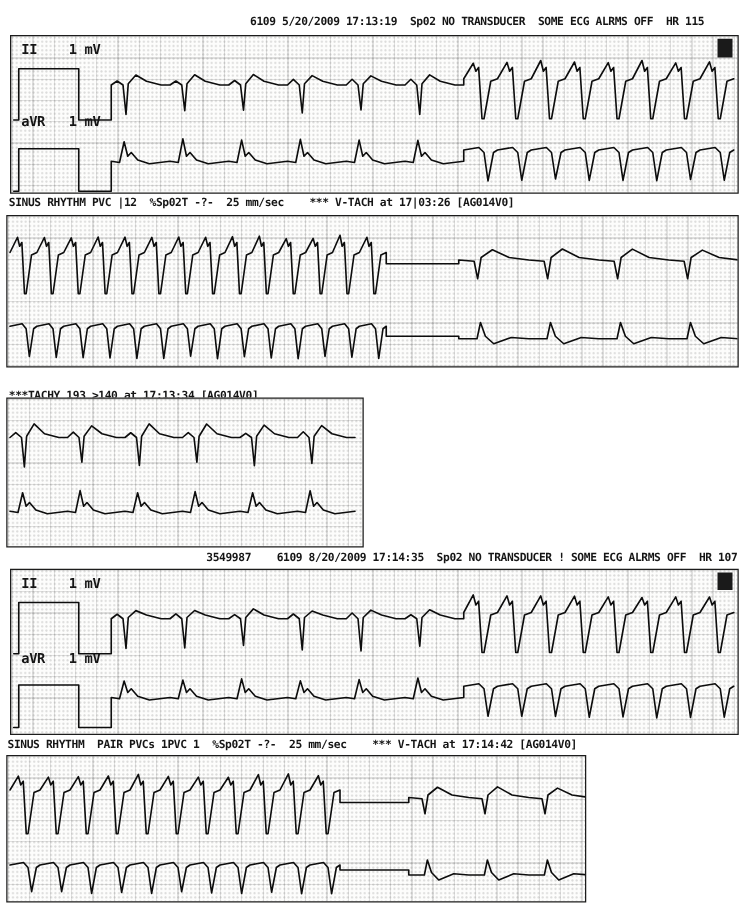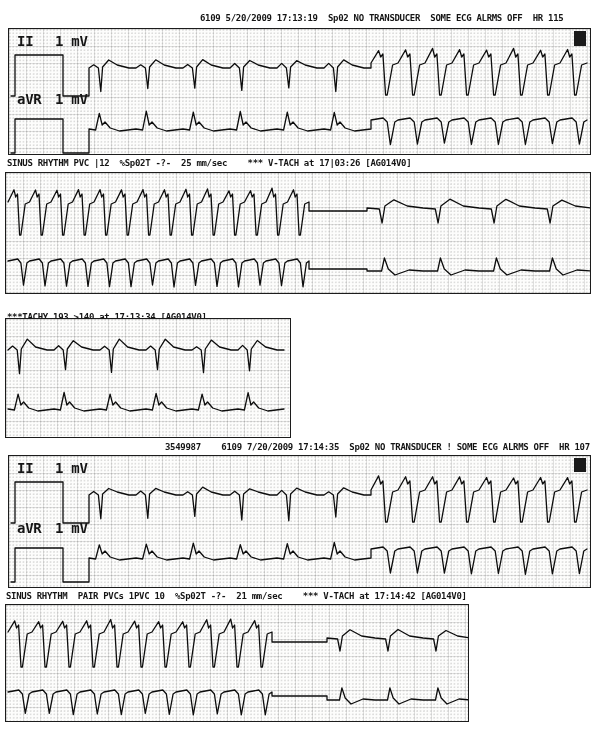--- a/index.html
+++ b/index.html
@@ -21,21 +21,21 @@
     box-sizing:border-box;
     background-color:#fdfdfc;
     background-image:
       repeating-linear-gradient(to right, rgba(50,50,50,0.14) 0 1px, transparent 1px 17px),
       repeating-linear-gradient(to bottom, rgba(50,50,50,0.14) 0 1px, transparent 1px 17px),
       radial-gradient(circle at 1px 1px, rgba(60,60,60,0.18) 0.6px, transparent 1.1px);
     background-size:auto,auto,3.4px 3.4px;
     overflow:hidden;
   }
   .strip svg{position:absolute;left:0;top:0;}
-  .lbl{font-size:14px;}
+  .lbl{font-size:11px;}
   .mark{position:absolute;background:#1a1a1a;}
   .trace{fill:none;stroke:#0d0d0d;stroke-width:1.3;stroke-linejoin:round;stroke-linecap:round;}
 </style>
 </head>
 <body>
 
 <div>
 
   <div class="txt" style="left:200px;top:13px">6109 5/20/2009 17:13:19  Sp02 NO TRANSDUCER  SOME ECG ALRMS OFF  HR 115</div>
 
@@ -62,35 +62,35 @@
 
   <div class="txt" style="left:7px;top:312px">***TACHY 193 &gt;140 at 17:13:34 [AG014V0]</div>
 
   <div class="strip" id="strip3" style="left: 5px; top: 318px; width: 286px; height: 120px;">
     <svg id="svg-strip3" width="286" height="120">
         <path d="M2.0 31.0 L6.6 27.1 L11.2 31.0 L13.5 54.6 L15.3 30.0 L21.3 20.1 L29.6 28.0 L41.1 31.0 L48.0 31.0 L48.0 31.0 L52.6 26.7 L57.2 31.0 L59.5 50.7 L61.3 30.0 L67.3 21.7 L75.6 28.0 L87.1 31.0 L94.0 31.0 L94.0 31.0 L98.6 27.2 L103.2 31.0 L105.5 53.4 L107.3 30.0 L113.3 20.1 L121.6 28.0 L133.1 31.0 L140.0 31.0 L140.0 31.0 L144.6 27.1 L149.2 31.0 L151.5 50.7 L153.3 30.0 L159.3 20.2 L167.6 28.0 L179.1 31.0 L186.0 31.0 L186.0 31.0 L190.6 27.7 L195.2 31.0 L197.5 53.6 L199.3 30.0 L205.3 21.1 L213.6 28.0 L225.1 31.0 L232.0 31.0 L232.0 31.0 L236.6 26.4 L241.2 31.0 L243.5 51.8 L245.3 30.0 L251.3 21.5 L259.6 28.0 L271.1 31.0 L278.0 31.0" class="trace"></path>
         <path d="M2.0 90.0 L8.4 91.0 L12.1 75.2 L14.9 86.0 L17.6 83.0 L22.7 89.0 L31.9 92.0 L48.0 90.0 L48.0 90.0 L54.4 91.0 L58.1 73.5 L60.9 86.0 L63.6 83.0 L68.7 89.0 L77.9 92.0 L94.0 90.0 L94.0 90.0 L100.4 91.0 L104.1 75.2 L106.9 86.0 L109.6 83.0 L114.7 89.0 L123.9 92.0 L140.0 90.0 L140.0 90.0 L146.4 91.0 L150.1 74.3 L152.9 86.0 L155.6 83.0 L160.7 89.0 L169.9 92.0 L186.0 90.0 L186.0 90.0 L192.4 91.0 L196.1 75.2 L198.9 86.0 L201.6 83.0 L206.7 89.0 L215.9 92.0 L232.0 90.0 L232.0 90.0 L238.4 91.0 L242.1 73.6 L244.9 86.0 L247.6 83.0 L252.7 89.0 L261.9 92.0 L278.0 90.0" class="trace"></path>
       </svg>
   </div>
 
-  <div class="txt" style="left:165px;top:442px">3549987    6109 7/20/2009 17:14:35  Sp02 NO TRANSDUCER ! SOME ECG ALRMS OFF  HR 107</div>
+  <div class="txt" style="left:165px;top:442px">3549987    6109 8/20/2009 17:14:35  Sp02 NO TRANSDUCER ! SOME ECG ALRMS OFF  HR 107</div>
 
   <div class="strip" id="strip4" style="left: 8px; top: 455px; width: 583px; height: 133px;">
     <svg id="svg-strip4" width="583" height="133">
         <path d="M2.0 67.0 L6.0 67.0 L6.0 26.0 L54.0 26.0 L54.0 67.0 L80.0 67.0 L80.0 39.0 L84.7 35.4 L89.4 39.0 L91.8 62.8 L93.6 38.0 L99.7 32.5 L108.2 36.0 L119.9 39.0 L127.0 39.0 L127.0 39.0 L131.7 35.1 L136.4 39.0 L138.8 62.3 L140.6 38.0 L146.7 32.4 L155.2 36.0 L166.9 39.0 L174.0 39.0 L174.0 39.0 L178.7 35.7 L183.4 39.0 L185.8 60.4 L187.6 38.0 L193.7 31.1 L202.2 36.0 L213.9 39.0 L221.0 39.0 L221.0 39.0 L225.7 35.2 L230.4 39.0 L232.8 64.0 L234.6 38.0 L240.7 32.8 L249.2 36.0 L260.9 39.0 L268.0 39.0 L268.0 39.0 L272.7 34.4 L277.4 39.0 L279.8 64.8 L281.6 38.0 L287.7 32.1 L296.2 36.0 L307.9 39.0 L315.0 39.0 L315.0 39.0 L319.7 35.8 L324.4 39.0 L326.8 61.0 L328.6 38.0 L334.7 31.8 L343.2 36.0 L354.9 39.0 L362.0 39.0 L362.0 34.0 L369.6 19.9 L371.7 28.0 L373.9 25.0 L376.6 66.0 L378.2 66.0 L383.6 36.0 L389.0 34.0 L389.0 34.0 L396.6 20.7 L398.7 28.0 L400.9 25.0 L403.6 66.0 L405.2 66.0 L410.6 36.0 L416.0 34.0 L416.0 34.0 L423.6 20.7 L425.7 28.0 L427.9 25.0 L430.6 66.0 L432.2 66.0 L437.6 36.0 L443.0 34.0 L443.0 34.0 L450.6 20.9 L452.7 28.0 L454.9 25.0 L457.6 66.0 L459.2 66.0 L464.6 36.0 L470.0 34.0 L470.0 34.0 L477.6 21.5 L479.7 28.0 L481.9 25.0 L484.6 66.0 L486.2 66.0 L491.6 36.0 L497.0 34.0 L497.0 34.0 L504.6 22.0 L506.7 28.0 L508.9 25.0 L511.6 66.0 L513.2 66.0 L518.6 36.0 L524.0 34.0 L524.0 34.0 L531.6 21.5 L533.7 28.0 L535.9 25.0 L538.6 66.0 L540.2 66.0 L545.6 36.0 L551.0 34.0 L551.0 34.0 L558.6 21.6 L560.7 28.0 L562.9 25.0 L565.6 66.0 L567.2 66.0 L572.6 36.0 L578.0 34.0" class="trace"></path>
         <path d="M2.0 126.0 L6.0 126.0 L6.0 92.0 L54.0 92.0 L54.0 126.0 L80.0 126.0 L80.0 102.0 L86.6 103.0 L90.3 88.8 L93.2 98.0 L96.0 95.0 L101.2 101.0 L110.5 104.0 L127.0 102.0 L127.0 102.0 L133.6 103.0 L137.3 88.1 L140.2 98.0 L143.0 95.0 L148.2 101.0 L157.6 104.0 L174.0 102.0 L174.0 102.0 L180.6 103.0 L184.3 87.1 L187.2 98.0 L190.0 95.0 L195.2 101.0 L204.6 104.0 L221.0 102.0 L221.0 102.0 L227.6 103.0 L231.3 88.7 L234.2 98.0 L237.0 95.0 L242.2 101.0 L251.6 104.0 L268.0 102.0 L268.0 102.0 L274.6 103.0 L278.3 87.7 L281.2 98.0 L284.0 95.0 L289.1 101.0 L298.6 104.0 L315.0 102.0 L315.0 102.0 L321.6 103.0 L325.3 86.4 L328.2 98.0 L331.0 95.0 L336.1 101.0 L345.6 104.0 L362.0 102.0 L362.0 93.0 L374.1 91.0 L378.2 95.0 L381.4 117.0 L385.8 95.0 L389.0 93.0 L389.0 93.0 L401.1 91.0 L405.2 95.0 L408.4 117.0 L412.8 95.0 L416.0 93.0 L416.0 93.0 L428.1 91.0 L432.2 95.0 L435.4 117.1 L439.8 95.0 L443.0 93.0 L443.0 93.0 L455.1 91.0 L459.2 95.0 L462.4 117.8 L466.8 95.0 L470.0 93.0 L470.0 93.0 L482.1 91.0 L486.2 95.0 L489.4 117.5 L493.8 95.0 L497.0 93.0 L497.0 93.0 L509.1 91.0 L513.2 95.0 L516.4 118.3 L520.8 95.0 L524.0 93.0 L524.0 93.0 L536.1 91.0 L540.2 95.0 L543.4 117.9 L547.8 95.0 L551.0 93.0 L551.0 93.0 L563.1 91.0 L567.2 95.0 L570.4 117.7 L574.8 95.0 L578.0 93.0" class="trace"></path>
       </svg>
     <span class="txt lbl" style="left:8px;top:4px">II</span>
     <span class="txt lbl" style="left:46px;top:4px">1 mV</span>
     <span class="txt lbl" style="left:8px;top:64px">aVR</span>
     <span class="txt lbl" style="left:46px;top:64px">1 mV</span>
     <div class="mark" style="left:565px;top:2px;width:12px;height:14px"></div>
   </div>
 
-  <div class="txt" style="left:6px;top:591px">SINUS RHYTHM  PAIR PVCs 1PVC 10  %Sp02T -?-  21 mm/sec    *** V-TACH at 17:14:42 [AG014V0]</div>
+  <div class="txt" style="left:6px;top:591px">SINUS RHYTHM  PAIR PVCs 1PVC 1  %Sp02T -?-  25 mm/sec    *** V-TACH at 17:14:42 [AG014V0]</div>
 
   <div class="strip" id="strip5" style="left: 5px; top: 604px; width: 464px; height: 118px;">
     <svg id="svg-strip5" width="464" height="118">
         <path d="M2.0 27.0 L8.7 15.9 L10.6 23.0 L12.6 20.0 L15.0 62.0 L16.4 62.0 L21.2 29.0 L26.0 27.0 L26.0 27.0 L32.7 16.7 L34.6 23.0 L36.6 20.0 L39.0 62.0 L40.4 62.0 L45.2 29.0 L50.0 27.0 L50.0 27.0 L56.7 16.3 L58.6 23.0 L60.6 20.0 L63.0 62.0 L64.4 62.0 L69.2 29.0 L74.0 27.0 L74.0 27.0 L80.7 15.8 L82.6 23.0 L84.6 20.0 L87.0 62.0 L88.4 62.0 L93.2 29.0 L98.0 27.0 L98.0 27.0 L104.7 14.5 L106.6 23.0 L108.6 20.0 L111.0 62.0 L112.4 62.0 L117.2 29.0 L122.0 27.0 L122.0 27.0 L128.7 16.1 L130.6 23.0 L132.6 20.0 L135.0 62.0 L136.4 62.0 L141.2 29.0 L146.0 27.0 L146.0 27.0 L152.7 16.7 L154.6 23.0 L156.6 20.0 L159.0 62.0 L160.4 62.0 L165.2 29.0 L170.0 27.0 L170.0 27.0 L176.7 16.8 L178.6 23.0 L180.6 20.0 L183.0 62.0 L184.4 62.0 L189.2 29.0 L194.0 27.0 L194.0 27.0 L200.7 14.7 L202.6 23.0 L204.6 20.0 L207.0 62.0 L208.4 62.0 L213.2 29.0 L218.0 27.0 L218.0 27.0 L224.7 14.1 L226.6 23.0 L228.6 20.0 L231.0 62.0 L232.4 62.0 L237.2 29.0 L242.0 27.0 L242.0 27.0 L248.7 15.6 L250.6 23.0 L252.6 20.0 L255.0 62.0 L256.4 62.0 L261.2 29.0 L266.0 27.0 L266.0 37.0 L321.0 37.0 L321.0 33.0 L331.6 34.0 L334.0 46.0 L336.4 31.0 L344.0 24.8 L355.6 31.0 L369.0 33.0 L369.0 33.0 L379.6 34.0 L382.0 46.0 L384.4 31.0 L392.0 24.5 L403.6 31.0 L417.0 33.0 L417.0 33.0 L427.6 34.0 L430.0 46.0 L432.4 31.0 L440.0 25.5 L451.6 31.0 L465.0 33.0" class="trace"></path>
         <path d="M2.0 87.0 L12.8 85.0 L16.4 89.0 L19.3 108.3 L23.1 89.0 L26.0 87.0 L26.0 87.0 L36.8 85.0 L40.4 89.0 L43.3 108.3 L47.1 89.0 L50.0 87.0 L50.0 87.0 L60.8 85.0 L64.4 89.0 L67.3 109.7 L71.1 89.0 L74.0 87.0 L74.0 87.0 L84.8 85.0 L88.4 89.0 L91.3 109.0 L95.1 89.0 L98.0 87.0 L98.0 87.0 L108.8 85.0 L112.4 89.0 L115.3 109.7 L119.1 89.0 L122.0 87.0 L122.0 87.0 L132.8 85.0 L136.4 89.0 L139.3 108.4 L143.1 89.0 L146.0 87.0 L146.0 87.0 L156.8 85.0 L160.4 89.0 L163.3 109.3 L167.1 89.0 L170.0 87.0 L170.0 87.0 L180.8 85.0 L184.4 89.0 L187.3 109.8 L191.1 89.0 L194.0 87.0 L194.0 87.0 L204.8 85.0 L208.4 89.0 L211.3 108.8 L215.1 89.0 L218.0 87.0 L218.0 87.0 L228.8 85.0 L232.4 89.0 L235.3 109.9 L239.1 89.0 L242.0 87.0 L242.0 87.0 L252.8 85.0 L256.4 89.0 L259.3 109.9 L263.1 89.0 L266.0 87.0 L266.0 91.0 L321.0 91.0 L321.0 95.0 L333.5 95.0 L335.9 83.0 L339.2 93.0 L345.0 99.0 L357.0 94.0 L369.0 95.0 L369.0 95.0 L381.5 95.0 L383.9 83.0 L387.2 93.0 L393.0 99.0 L405.0 94.0 L417.0 95.0 L417.0 95.0 L429.5 95.0 L431.9 83.0 L435.2 93.0 L441.0 99.0 L453.0 94.0 L465.0 95.0" class="trace"></path>
       </svg>
   </div>
 
 </div>
 

